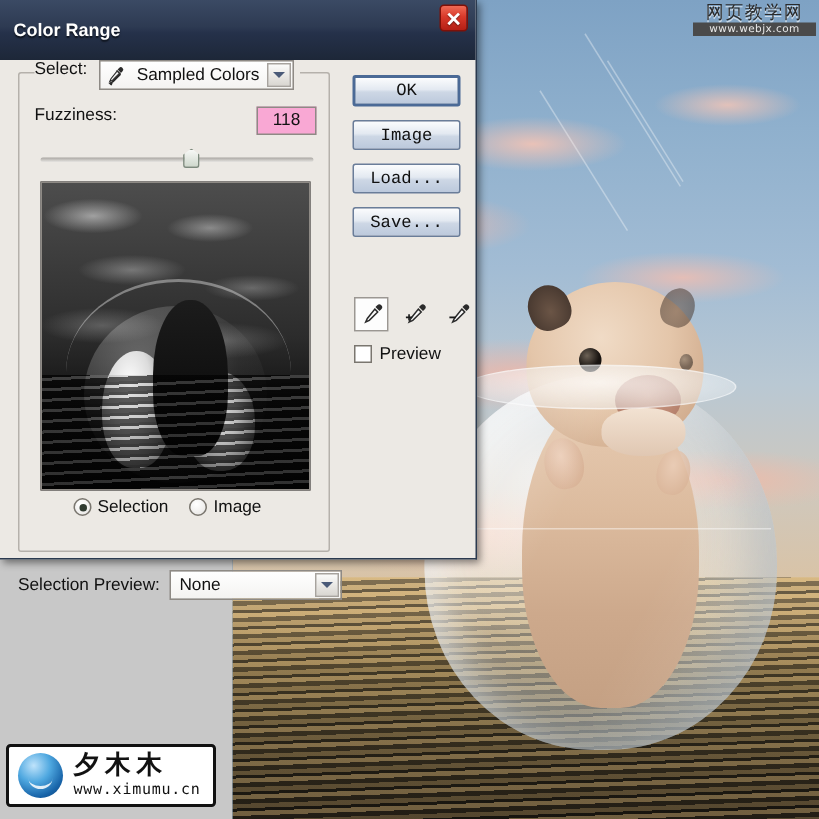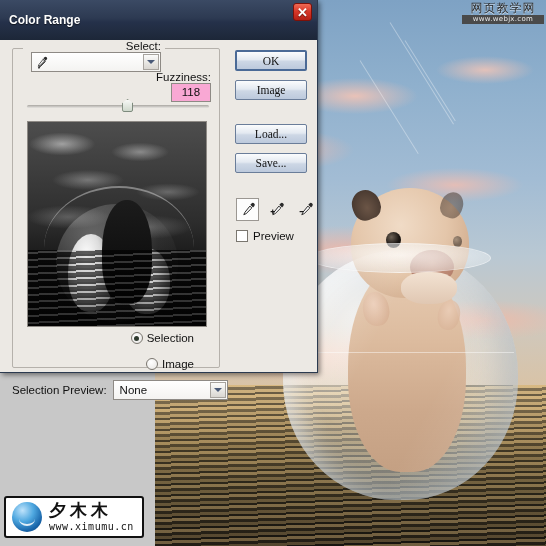--- a/index.html
+++ b/index.html
@@ -201,21 +201,21 @@
   }
 
   .dlg-body { position:relative; height: 349px; padding: 8px 10px; }
 
   .fieldset {
     position:absolute; left: 12px; top: 8px;
     width: 208px; height: 320px;
     border: 1px solid #b5b1ab;
     border-radius: 2px;
   }
-  .row { position:absolute; display:flex; align-items:flex-end;flex-direction:column; }
+  .row { position:absolute; display:flex; align-items:flex-start; }
   .lbl { font-size: 11.5px; color:#111; }
 
   .select-row { left: 10px; top: -9px; background:#ece9e4; padding-right:4px; }
   .combo {
     position:relative;
     height: 20px;
     border: 1px solid #8e8a85;
     background: linear-gradient(180deg,#ffffff,#f4f3f1);
     display:flex; align-items:center;
     font-size: 11.5px; color:#111;
@@ -317,24 +317,24 @@
 
   .btncol { position:absolute; left: 235px; top: 10px; width: 72px; }
   .btn {
     display:block; width: 72px; height: 20px;
     margin-bottom: 9px;
     border:1px solid #6a7d99;
     border-radius: 2px;
     background: linear-gradient(180deg,#fbfcfd 0%, #e3e9f1 45%, #cdd7e5 55%, #bcc9dc 100%);
     font-size: 11.5px; color:#111;
     cursor:pointer;
-    font-family:Liberation Serif, serif;
+    font-family:Liberation Mono, monospace;
   }
   .btn.primary { border:2px solid #4b6a96; height:21px; font-weight:normal; }
-  .btn.gap { margin-top: 24px; }
+  .btn.gap { margin-top: 9px; }
 
   .droppers { position:absolute; left: 236px; top: 158px; display:flex; gap: 6px; }
   .dropper {
     width: 23px; height: 23px;
     display:flex; align-items:center; justify-content:center;
     cursor:pointer; background:transparent; border:1px solid transparent;
   }
   .dropper.sel {
     background:#fdfdfd; border:1px solid #9b9792;
   }
@@ -406,20 +406,21 @@
         <div class="row select-row">
           <div class="lbl">Select:</div>
           <div class="combo" style="width:130px; margin-left:8px;">
             <div class="eyedrop-mini">
               <svg width="13" height="13" viewBox="0 0 16 16">
                 <path d="M11.6 1.6a1.9 1.9 0 0 1 2.8 2.8l-1.3 1.3-2.8-2.8 1.3-1.3z" fill="#2b2b2b"></path>
                 <path d="M9.6 3.6l2.8 2.8-6.1 6.1-1.2 2.9-1.3-1.3 2.9-1.2 6.1-6.1" fill="none" stroke="#2b2b2b" stroke-width="1.1"></path>
                 <path d="M9.9 4.2l1.9 1.9-5.6 5.6-2.3 1 1-2.3z" fill="#f2f2f2" stroke="#2b2b2b" stroke-width="0.9"></path>
               </svg>
             </div>
+            <div class="cv">Sampled Colors</div>
             <div class="arrow">
                 <i></i>
               </div>
           </div>
         </div>
 
         <div class="row fuzz-row">
           <div class="lbl">Fuzziness:</div>
           <div class="numbox">118</div>
         </div>

